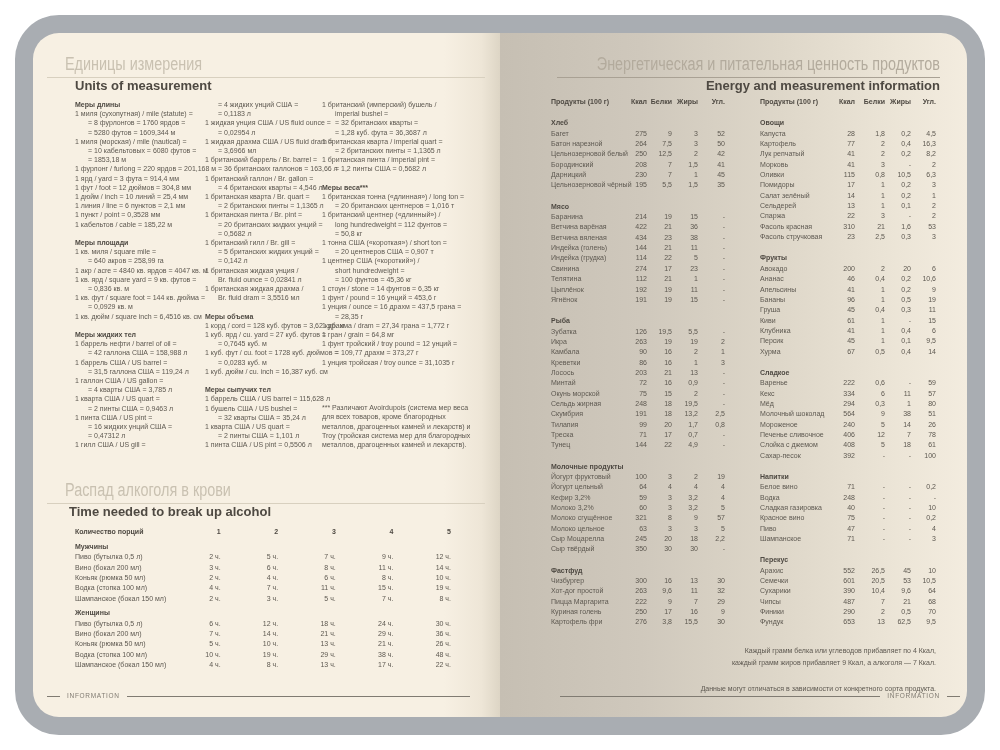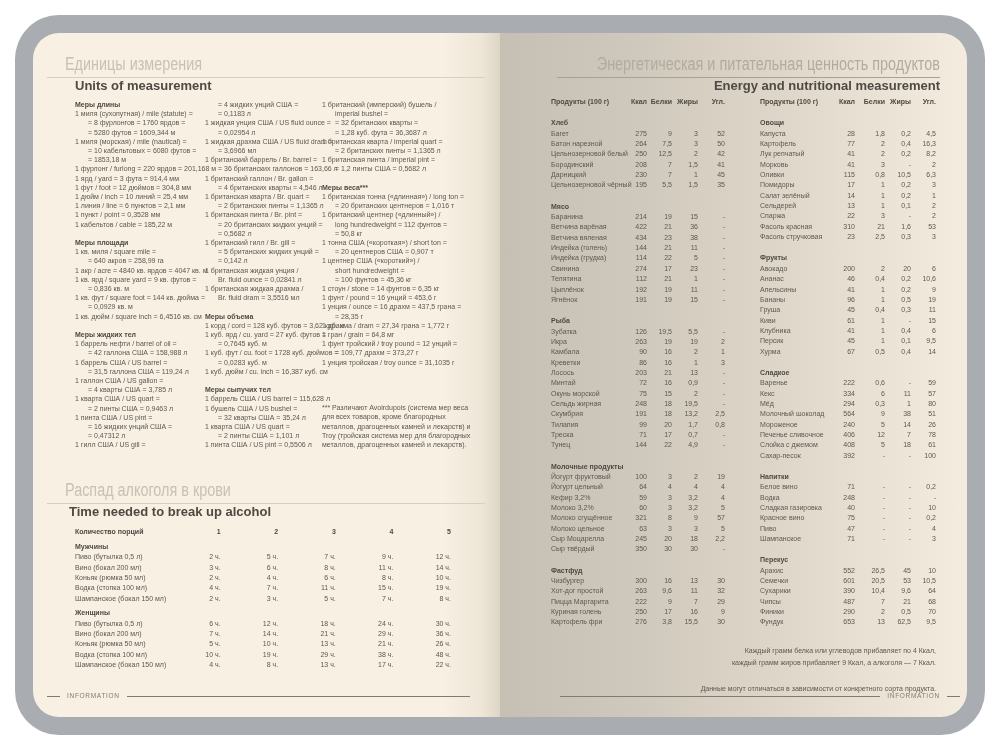--- a/index.html
+++ b/index.html
@@ -284,21 +284,21 @@
     <div class="footer footer-left">
       <span class="fline short"></span>
       <span class="ftext">INFORMATION</span>
       <span class="fline grow"></span>
     </div>
   </div>
 
   <div class="page page-right">
     <div class="rule rule-r" style="left:57px;right:27px;top:44px;"></div>
     <div class="big-title t-right">Энергетическая и питательная ценность продуктов</div>
-    <div class="subtitle" style="right:27px;top:48px;">Energy and nutritional measurement</div>
+    <div class="subtitle" style="right:27px;top:48px;">Energy and measurement information</div>
 
     <div class="food-col food-col-left">
         <div class="f-row f-head fg-l">
           <div class="f-name bold">Продукты (100 г)</div>
           <div class="f-num bold">Ккал</div>
           <div class="f-num bold">Белки</div>
           <div class="f-num bold">Жиры</div>
           <div class="f-num bold">Угл.</div>
         </div>
         <div class="f-section">

